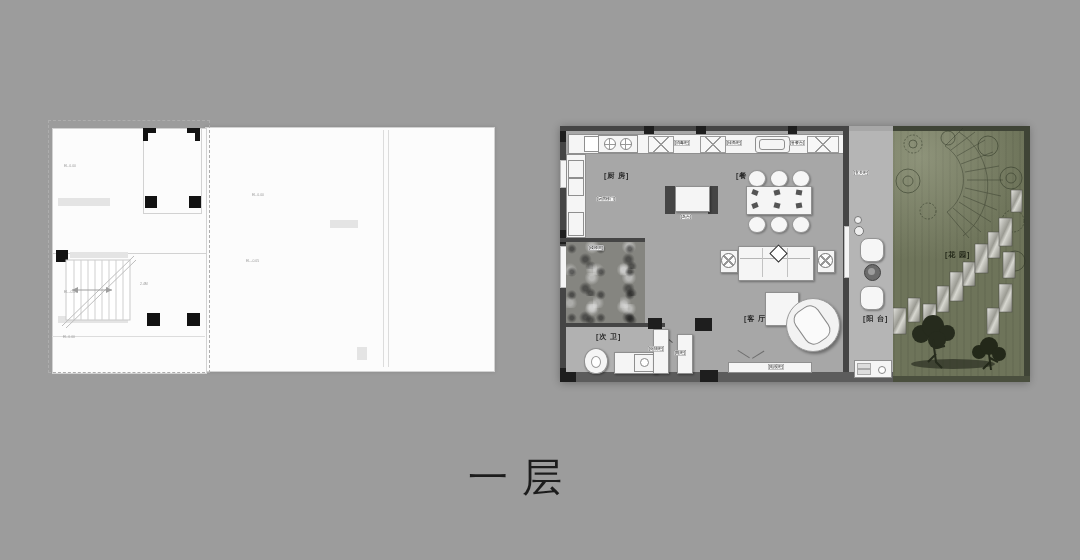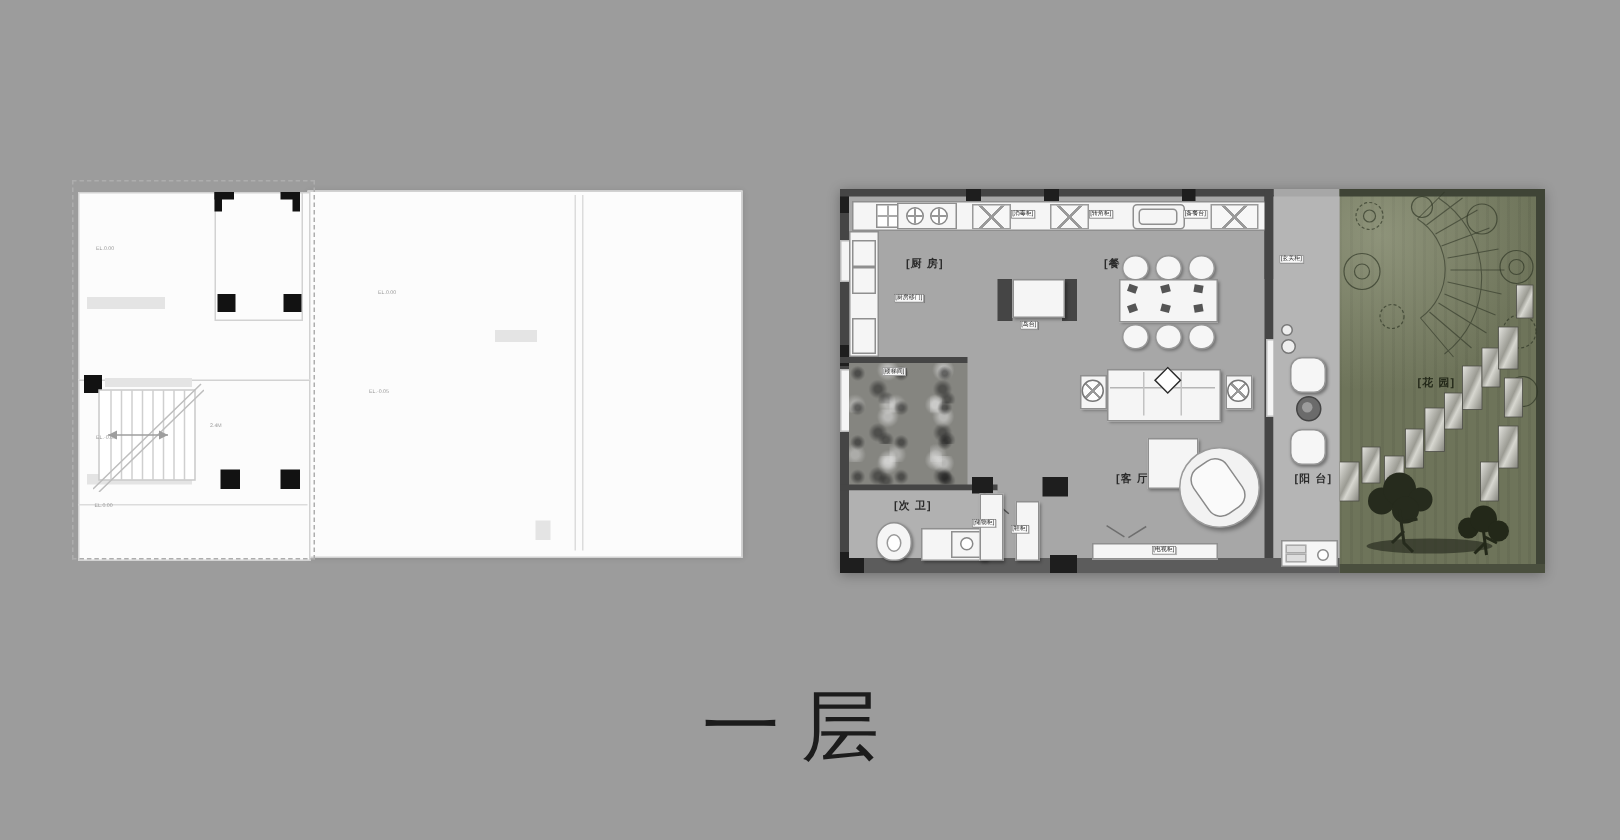--- a/index.html
+++ b/index.html
@@ -45,21 +45,21 @@
       radial-gradient(circle at 85% 75%,rgba(240,240,240,.45) 0 6%,transparent 18%),
       radial-gradient(circle at 15% 85%,rgba(230,230,230,.4) 0 7%,transparent 20%),
       radial-gradient(circle at 60% 90%,rgba(20,20,20,.45) 0 6%,transparent 16%),#858580;
       background-size:29px 23px,37px 31px,43px 29px,31px 37px,27px 33px,41px 27px;}
   .balc{background:#b5b5b5;}
   .chair-egg{position:absolute;width:16px;height:15px;background:#f6f6f6;border:1px solid #969696;border-radius:50% 50% 48% 48%;box-shadow:1px 1px 2px rgba(0,0,0,.3);}
   .garden{position:absolute;background:
       radial-gradient(circle at 20% 12%,rgba(225,228,205,.28),transparent 42%),
       repeating-linear-gradient(90deg,rgba(0,0,0,.05) 0 2px,transparent 2px 7px),#6e745a;}
 
-  .floor-title{position:absolute;color:#1c1c1c;font-size:52px;letter-spacing:14px;font-weight:500;}
+  .floor-title{position:absolute;color:#1c1c1c;font-size:40px;letter-spacing:14px;font-weight:500;}
 </style>
 </head>
 <body>
 
 <div class="stage">
 
   <div class="abs lplan">
 
     <div class="lp-room" style="left:157px;top:7px;width:288px;height:243px;"></div>
     <div class="lp-line" style="left:335px;top:10px;width:1px;height:237px;"></div>

